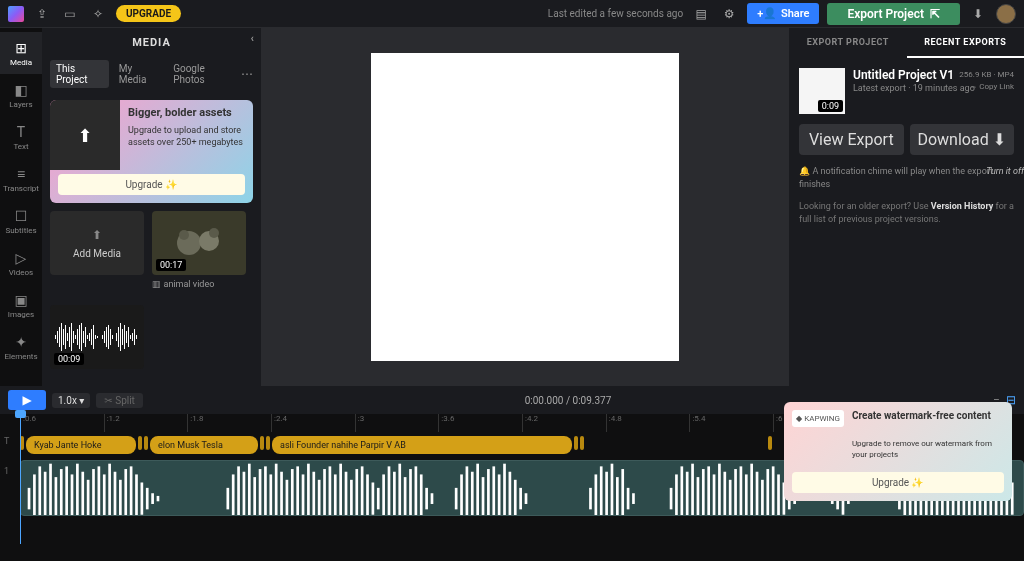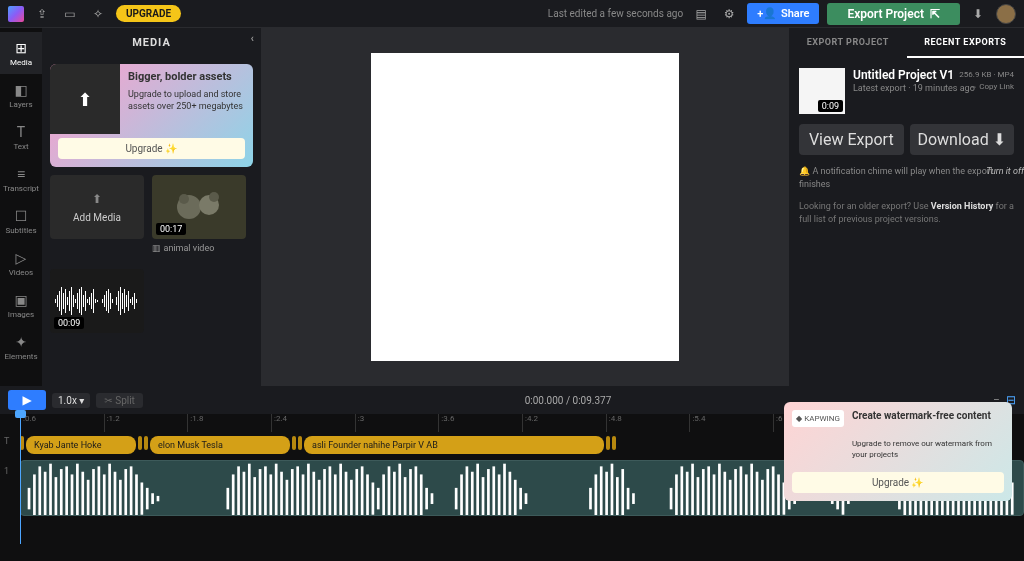--- a/index.html
+++ b/index.html
@@ -170,20 +170,26 @@
         <div class="rail-item">
           <div class="rail-icon">✦</div>
           <div>Elements</div>
         </div>
       </div>
 
     <div class="media-panel">
       <div class="panel-header">
         <span>MEDIA</span>
         <span class="collapse-chev">‹</span>
+      </div>
+      <div class="panel-tabs" id="media-tabs">
+          <span class="ptab active">This Project</span>
+          <span class="ptab">My Media</span>
+          <span class="ptab">Google Photos</span>
+        <span class="ptab-more">⋯</span>
       </div>
       <div class="promo-card">
         <div class="promo-inner">
           <div class="promo-img">⬆</div>
           <div class="promo-txt">
             <div class="promo-title">Bigger, bolder assets</div>
             <div class="promo-sub">Upgrade to upload and store assets over 250+ megabytes</div>
           </div>
         </div>
         <div class="promo-btn">Upgrade ✨</div>
@@ -323,21 +329,21 @@
         <div class="ruler-mark">:6.6</div>
         <div class="ruler-mark">:7.2</div>
       </div>
     <div class="tl-tracks">
       <div class="track-label" style="top:4px">T</div>
       <div class="subtitle-track" id="subtitle-track">
           <div class="sub-handle"></div>
           <div class="sub-clip" style="width: 110px;">Kyab Jante Hoke</div>
           <div class="sub-handle"></div>
           <div class="sub-handle"></div>
-          <div class="sub-clip" style="width: 140px;">elon Musk Tesla</div>
+          <div class="sub-clip" style="width: 108px;">elon Musk Tesla</div>
           <div class="sub-handle"></div>
           <div class="sub-handle"></div>
           <div class="sub-clip" style="width: 300px;">asli Founder nahihe Parpir V AB</div>
           <div class="sub-handle"></div>
           <div class="sub-handle"></div>
           <div class="sub-clip" style="width: 180px; margin-top: 28px;">Hamesha Elon Musk Tesla</div>
           <div class="sub-handle"></div>
         </div>
       <div class="track-label" style="top:34px">1</div>
       <div class="audio-track">

